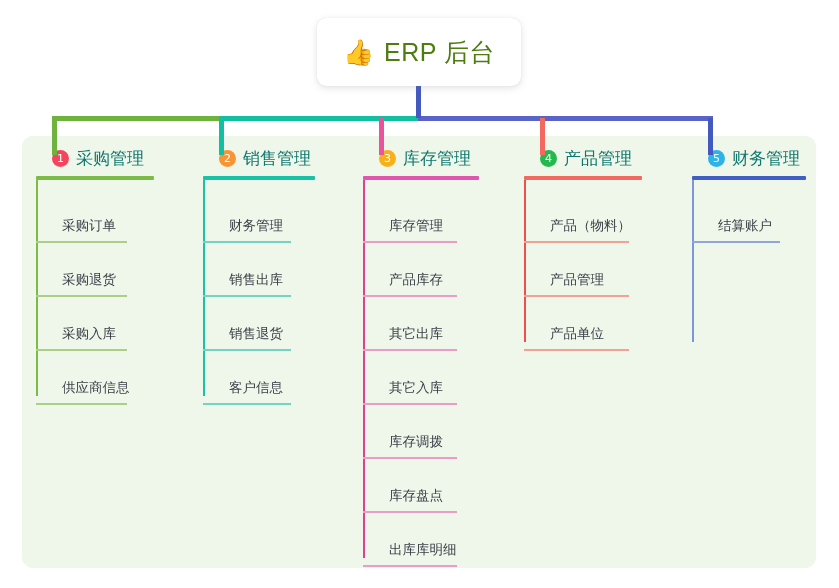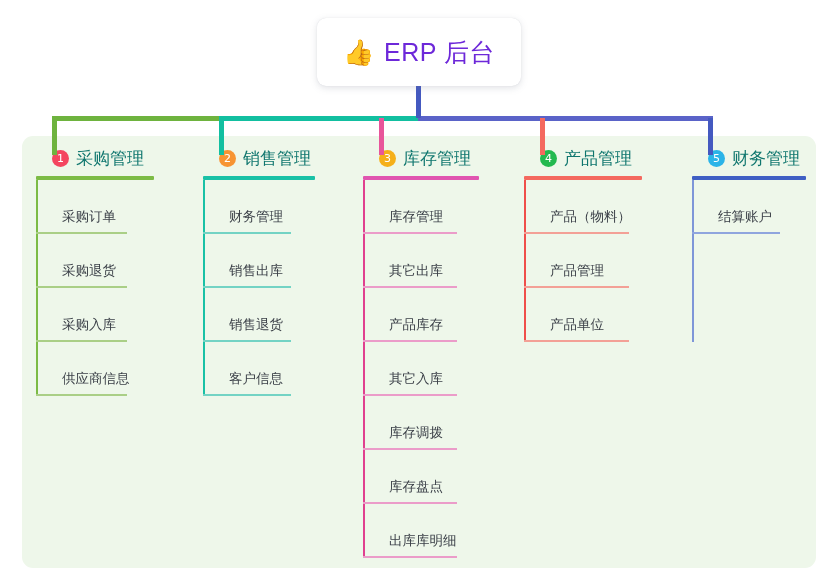--- a/index.html
+++ b/index.html
@@ -43,21 +43,21 @@
     align-items: center;
     gap: 10px;
   }
   .root-emoji {
     font-size: 25px;
     line-height: 1;
     display: inline-block;
   }
   .root-title {
     font-size: 25px;
-    color: #6d28d9;
+    color: #4d7c0f;
     letter-spacing: 0.5px;
     white-space: nowrap;
   }
 
   
   .line { position: absolute; }
 
   .root-stem {
     left: 416px;
     top: 84px;
@@ -115,21 +115,21 @@
   }
   .head-rule {
     height: 4px;
     margin-top: 5px;
     border-radius: 1px;
   }
 
   
   .leaves {
     position: relative;
-    padding-top: 0;
+    padding-top: 9px;
   }
   .spine {
     position: absolute;
     left: 0;
     top: 0;
     width: 2px;
   }
   .leaf {
     position: relative;
     height: 54px;
@@ -235,25 +235,25 @@
           <span class="col-title">库存管理</span>
         </div>
         <div class="head-rule" style="background: rgb(224, 85, 176); width: 116px;"></div>
         <div class="leaves" style="height: 378px;">
           <div class="spine" style="background: rgb(224, 64, 143); height: 378px;"></div>
           <div class="leaf">
             <div class="leaf-label">库存管理</div>
             <div class="leaf-rule" style="background: rgb(235, 156, 201); width: 94px;"></div>
           </div>
           <div class="leaf">
+            <div class="leaf-label">产品库存</div>
+            <div class="leaf-rule" style="background: rgb(235, 156, 201); width: 94px;"></div>
+          </div>
+          <div class="leaf">
             <div class="leaf-label">其它出库</div>
-            <div class="leaf-rule" style="background: rgb(235, 156, 201); width: 94px;"></div>
-          </div>
-          <div class="leaf">
-            <div class="leaf-label">产品库存</div>
             <div class="leaf-rule" style="background: rgb(235, 156, 201); width: 94px;"></div>
           </div>
           <div class="leaf">
             <div class="leaf-label">其它入库</div>
             <div class="leaf-rule" style="background: rgb(235, 156, 201); width: 94px;"></div>
           </div>
           <div class="leaf">
             <div class="leaf-label">库存调拨</div>
             <div class="leaf-rule" style="background: rgb(235, 156, 201); width: 94px;"></div>
           </div>

